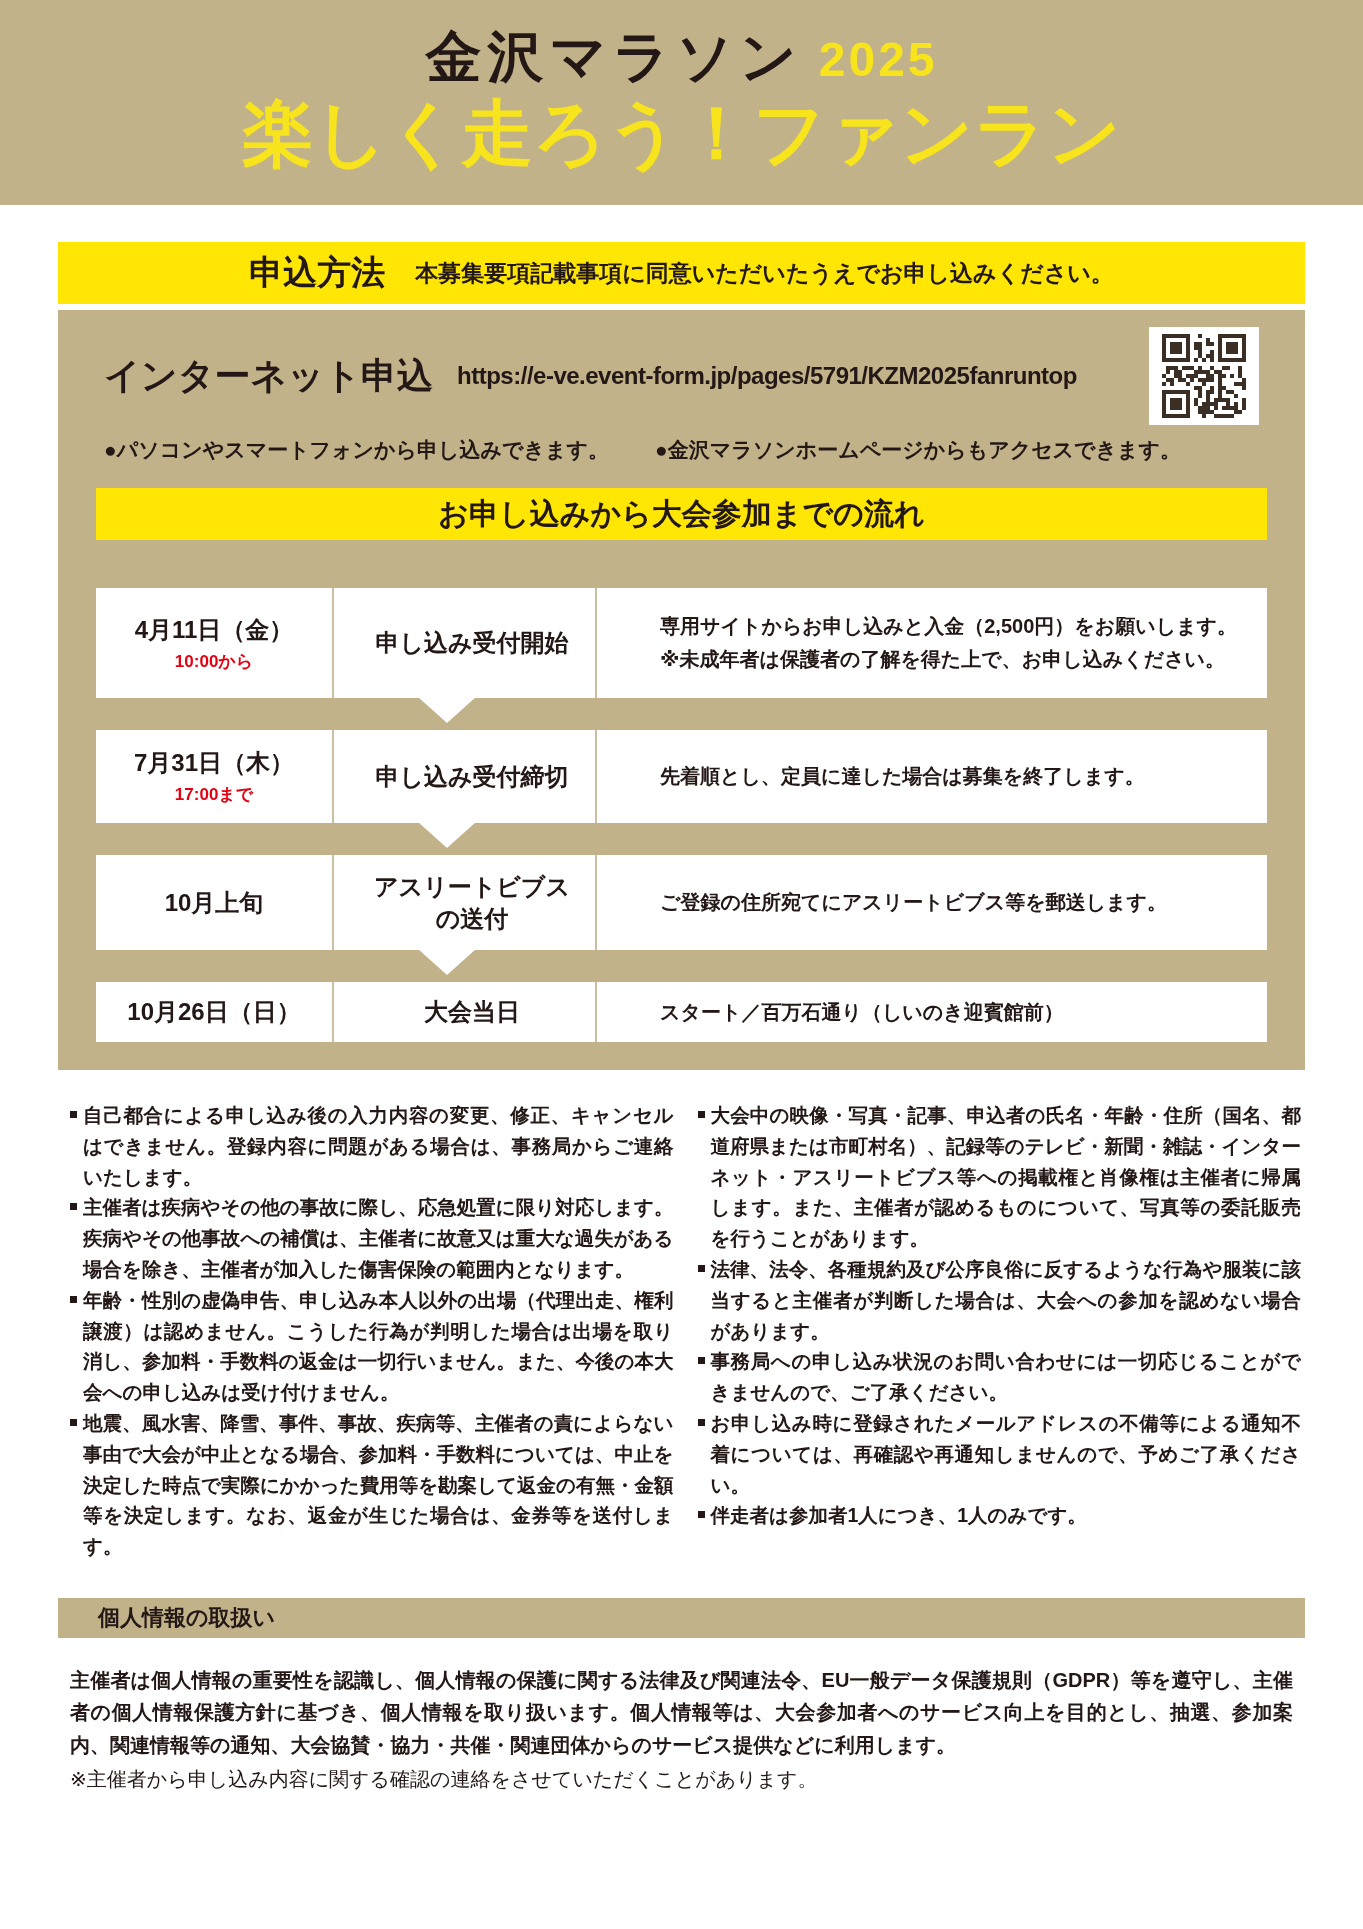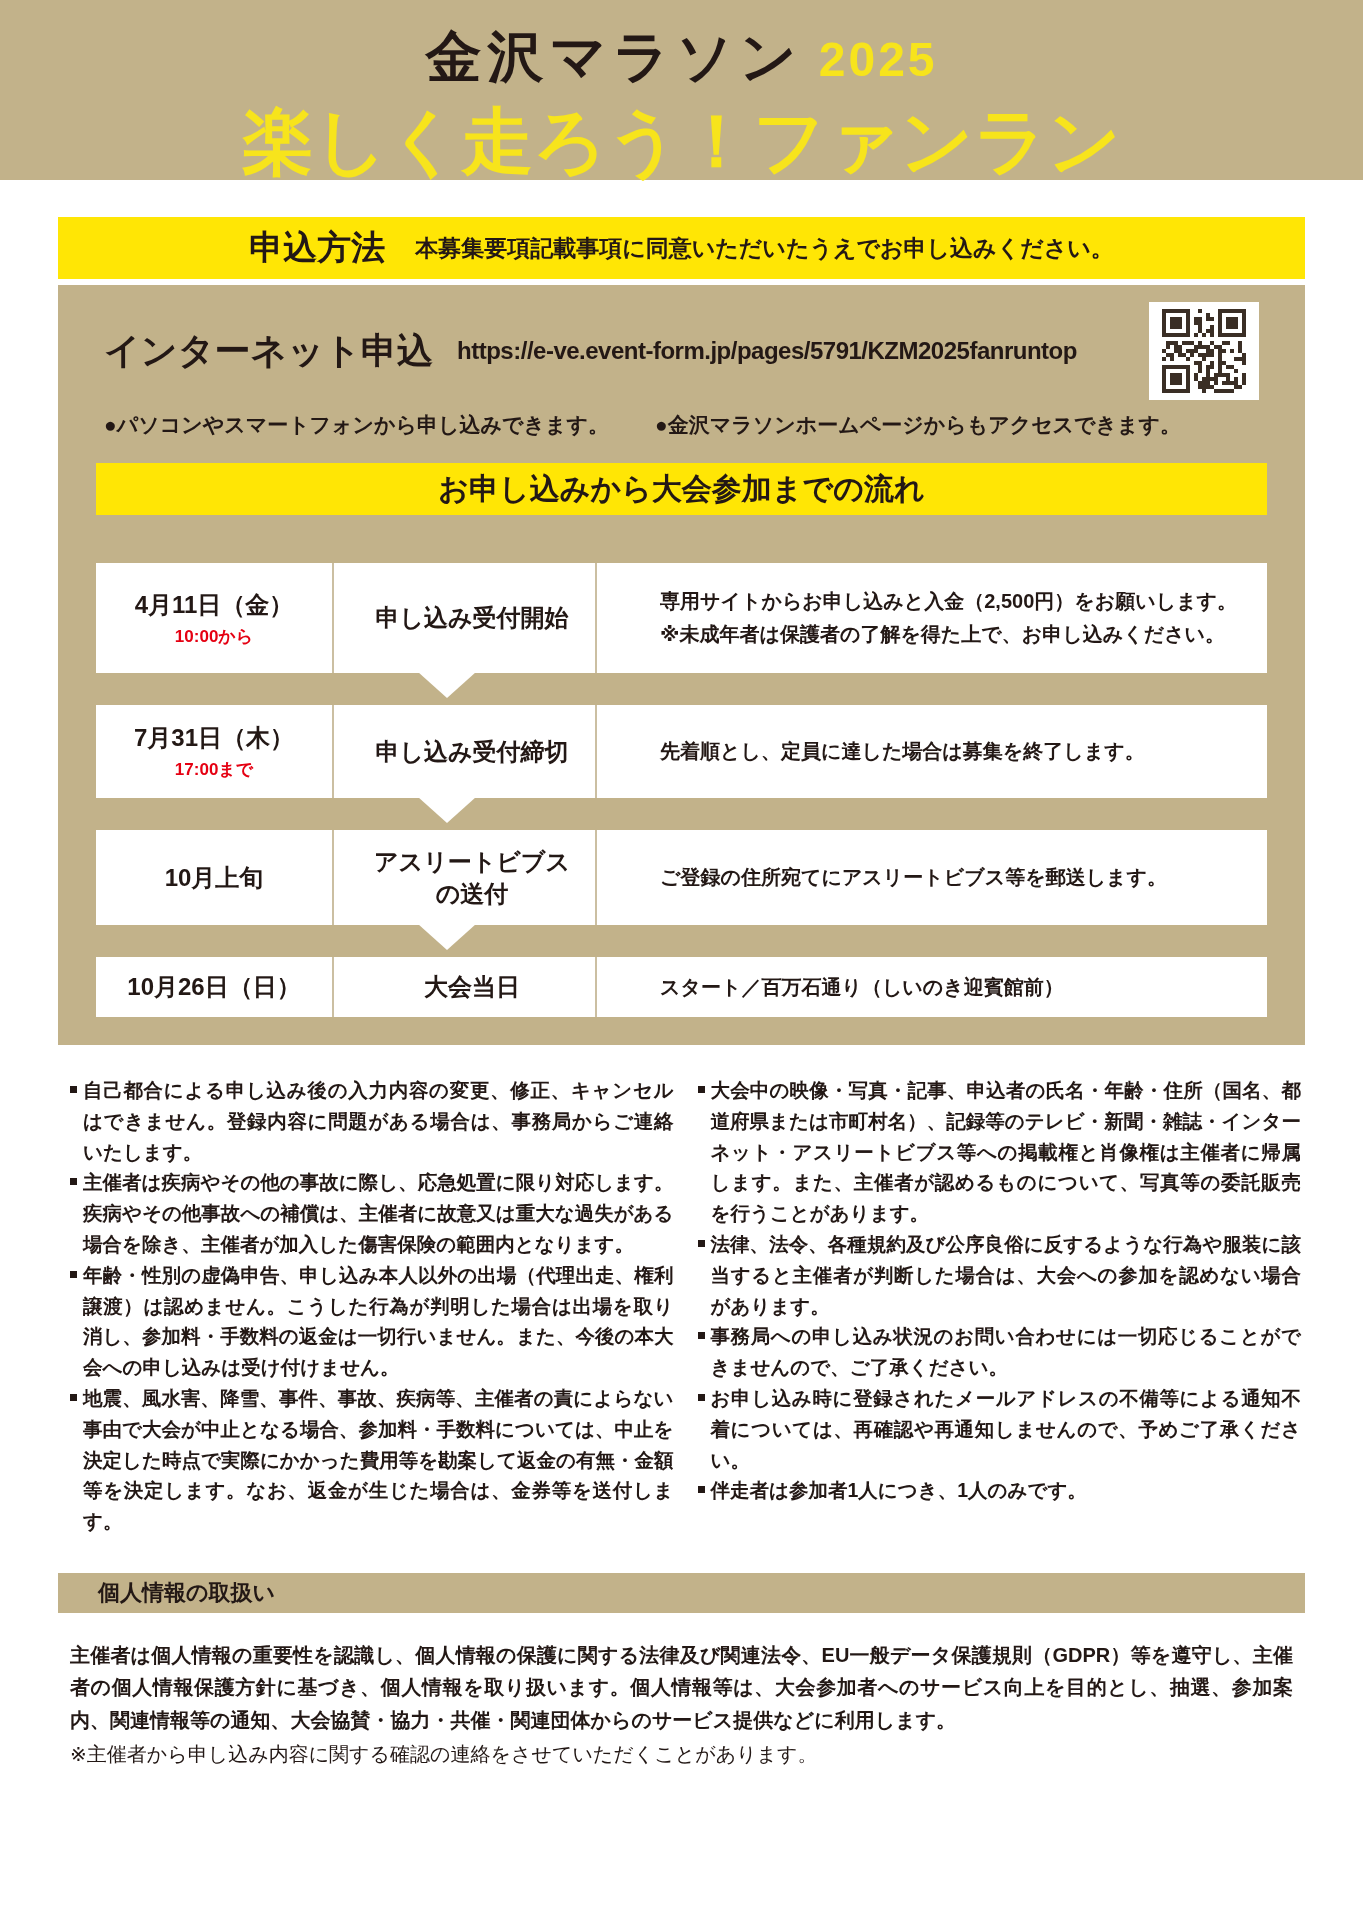--- a/index.html
+++ b/index.html
@@ -3,24 +3,24 @@
 <meta charset="utf-8">
 <style>
   * { margin:0; padding:0; box-sizing:border-box; }
   html,body { background:#fff; }
   .page {
     position:relative; width:1363px; height:1929px; background:#ffffff;
     font-family:"Liberation Sans","DejaVu Sans",sans-serif;
     color:#231815; overflow:hidden;
   }
   
-  .header { height:180px; background:#c2b28a; text-align:center; padding-top:26px; }
+  .header { height:205px; background:#c2b28a; text-align:center; padding-top:26px; }
   .logo-row { font-size:56px; font-weight:bold; letter-spacing:6px; line-height:1.1; }
   .logo-year { color:#f7e41c; font-size:48px; margin-left:16px; letter-spacing:3px; }
-  .fun-title { margin-top:12px; font-size:72px; font-weight:bold; color:#f7e41c; letter-spacing:0px; line-height:1.15;text-align:center; }
+  .fun-title { margin-top:4px; font-size:72px; font-weight:bold; color:#f7e41c; letter-spacing:0px; line-height:1.15;text-align:center; }
 
   
   .apply-banner { margin:37px 58px 0; height:62px; background:#ffe605;
     display:flex; align-items:center; justify-content:center; gap:30px; }
   .apply-label { font-size:34px; font-weight:bold; }
   .apply-desc  { font-size:23px; font-weight:bold; }
 
   
   .main-block { margin:6px 58px 0; background:#c2b28a; padding:16px 38px 28px; }
   .net-row { display:flex; align-items:center; padding:0 8px; min-height:100px; }

